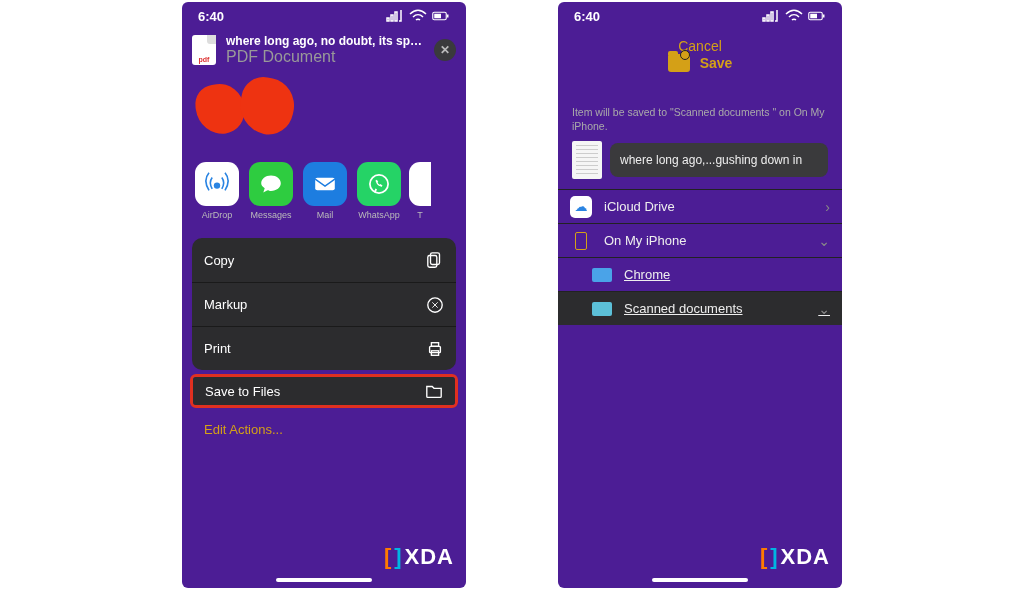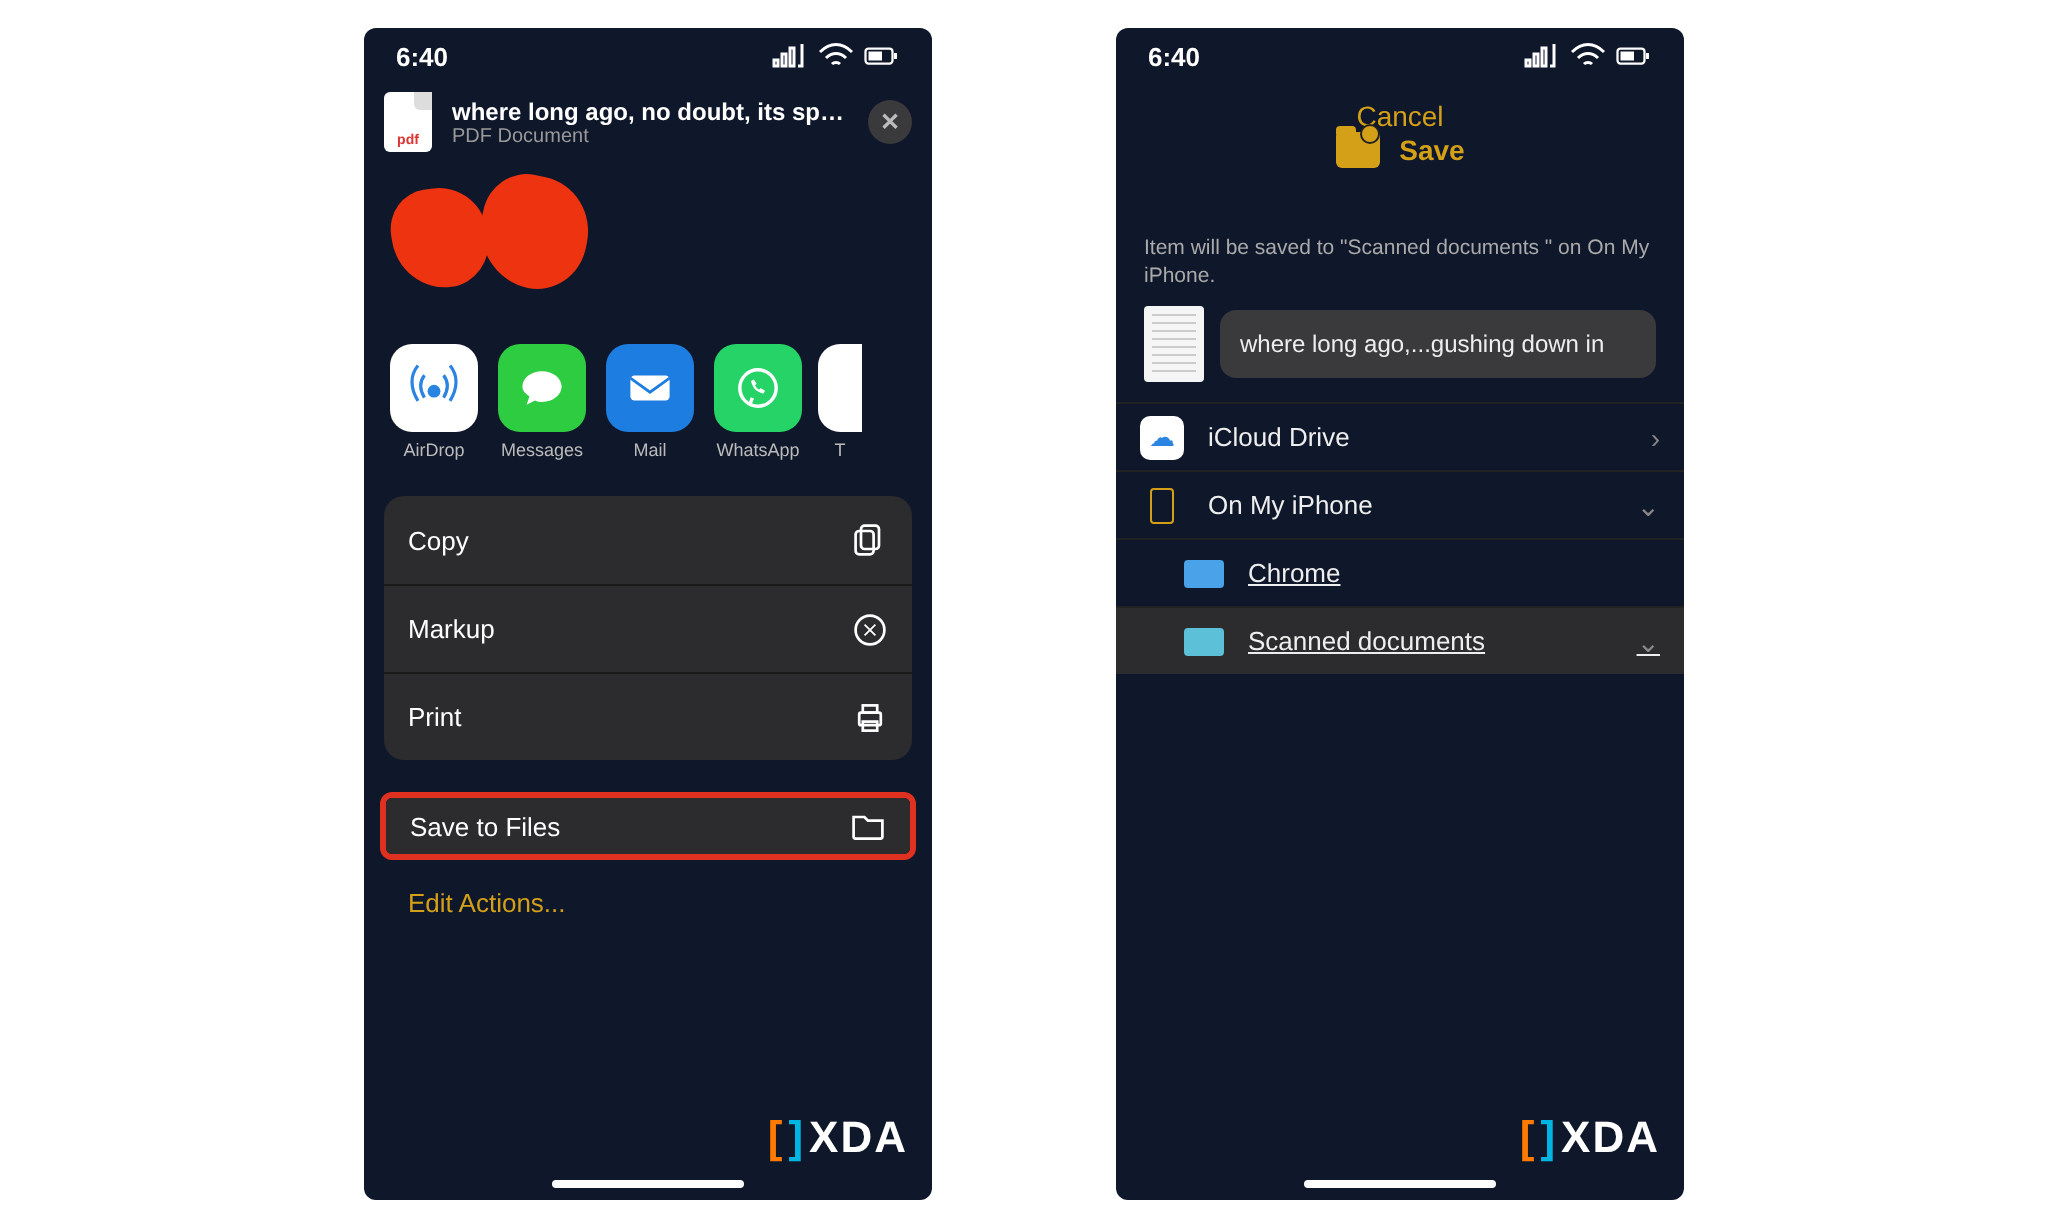--- a/index.html
+++ b/index.html
@@ -1,49 +1,49 @@
 <!DOCTYPE html>
 <html><head>
 <meta charset="utf-8">
 <style>
   * { box-sizing: border-box; margin: 0; padding: 0; font-family: -apple-system, "Helvetica Neue", Arial, sans-serif; }
   body { background: #fff; width: 1024px; height: 614px; position: relative; }
   .stage { width: 1024px; height: 614px; position: relative; background:#fff; }
-  .phone { position: absolute; top: 14px; width: 284px; height: 586px; background: #0f172a; border-radius: 6px; overflow: hidden; color:#eee; }
+  .phone { position: absolute; top: 2px; width: 284px; height: 586px; background: #4c1d95; border-radius: 6px; overflow: hidden; color:#eee; }
   .p1 { left: 182px; }
   .p2 { left: 558px; }
 
   
   .status { height: 28px; display:flex; align-items:center; justify-content:space-between; padding:0 16px; font-size:13px; font-weight:600; color:#fff; }
   .status .right { display:flex; align-items:center; gap:5px; }
 
   
   .share-hdr { display:flex; align-items:center; gap:10px; padding:4px 10px 6px 10px; }
   .pdf-badge { width:24px; height:30px; background:#fff; border-radius:3px; display:flex; align-items:flex-end; justify-content:center; font-size:7px; color:#d33; font-weight:700; padding-bottom:2px; position:relative; }
   .pdf-badge::before { content:""; position:absolute; right:0; top:0; width:9px; height:9px; background:#ddd; border-bottom-left-radius:3px; }
   .hdr-txt { flex:1; min-width:0; }
   .hdr-title { font-size:12px; font-weight:600; color:#fff; white-space:nowrap; overflow:hidden; text-overflow:ellipsis; }
-  .hdr-sub { font-size:10px; color:#999; }
+  .hdr-sub { font-size:16px; color:#999; }
   .close-x { width:22px; height:22px; border-radius:11px; background:#3a3a3c; color:#bbb; display:flex; align-items:center; justify-content:center; font-size:12px; font-weight:700; }
 
   .preview-row { height:84px; position:relative; padding-left:12px; }
   .scribble { position:absolute; background:#e31; border-radius:40% 50% 45% 55%; }
   .sc1 { width:48px; height:50px; left:14px; top:12px; transform:rotate(-8deg); }
   .sc2 { width:54px; height:56px; left:58px; top:6px; transform:rotate(12deg); }
 
   .apps-row { display:flex; gap:4px; padding:6px 10px 4px 10px; overflow:hidden; }
   .app { width:50px; text-align:center; flex:0 0 auto; }
   .app-ic { width:44px; height:44px; border-radius:11px; margin:0 auto; display:flex; align-items:center; justify-content:center; }
   .app-lbl { font-size:9px; color:#bbb; margin-top:4px; white-space:nowrap; }
   .ic-airdrop { background:#fff; }
   .ic-msg { background:#2ecc40; color:#fff; }
   .ic-mail { background:#1d7de0; color:#fff; }
   .ic-wa { background:#25d366; color:#fff; }
 
-  .actions { margin:14px 10px 16px 10px; background:#2c2c2e; border-radius:10px; overflow:hidden; }
+  .actions { margin:14px 10px 4px 10px; background:#2c2c2e; border-radius:10px; overflow:hidden; }
   .act-row { height:44px; display:flex; align-items:center; justify-content:space-between; padding:0 12px; font-size:13px; color:#fff; border-top:1px solid #1a1a1a; }
   .act-row:first-child { border-top:none; }
   .highlight-box { border:3px solid #e03020; border-radius:6px; margin:4px 8px 0 8px; }
   .highlight-box .act-row { background:#2c2c2e; border-radius:3px; border-top:none; height:28px; }
   .edit-actions { padding:14px 22px; font-size:13px; color:#d4a017; }
 
   
   .nav2 { display:flex; align-items:center; justify-content:space-between; padding:8px 14px 4px 14px;flex-direction:column; }
   .cancel { font-size:14px; color:#d4a017; }
   .save-grp { display:flex; align-items:center; gap:10px; }

